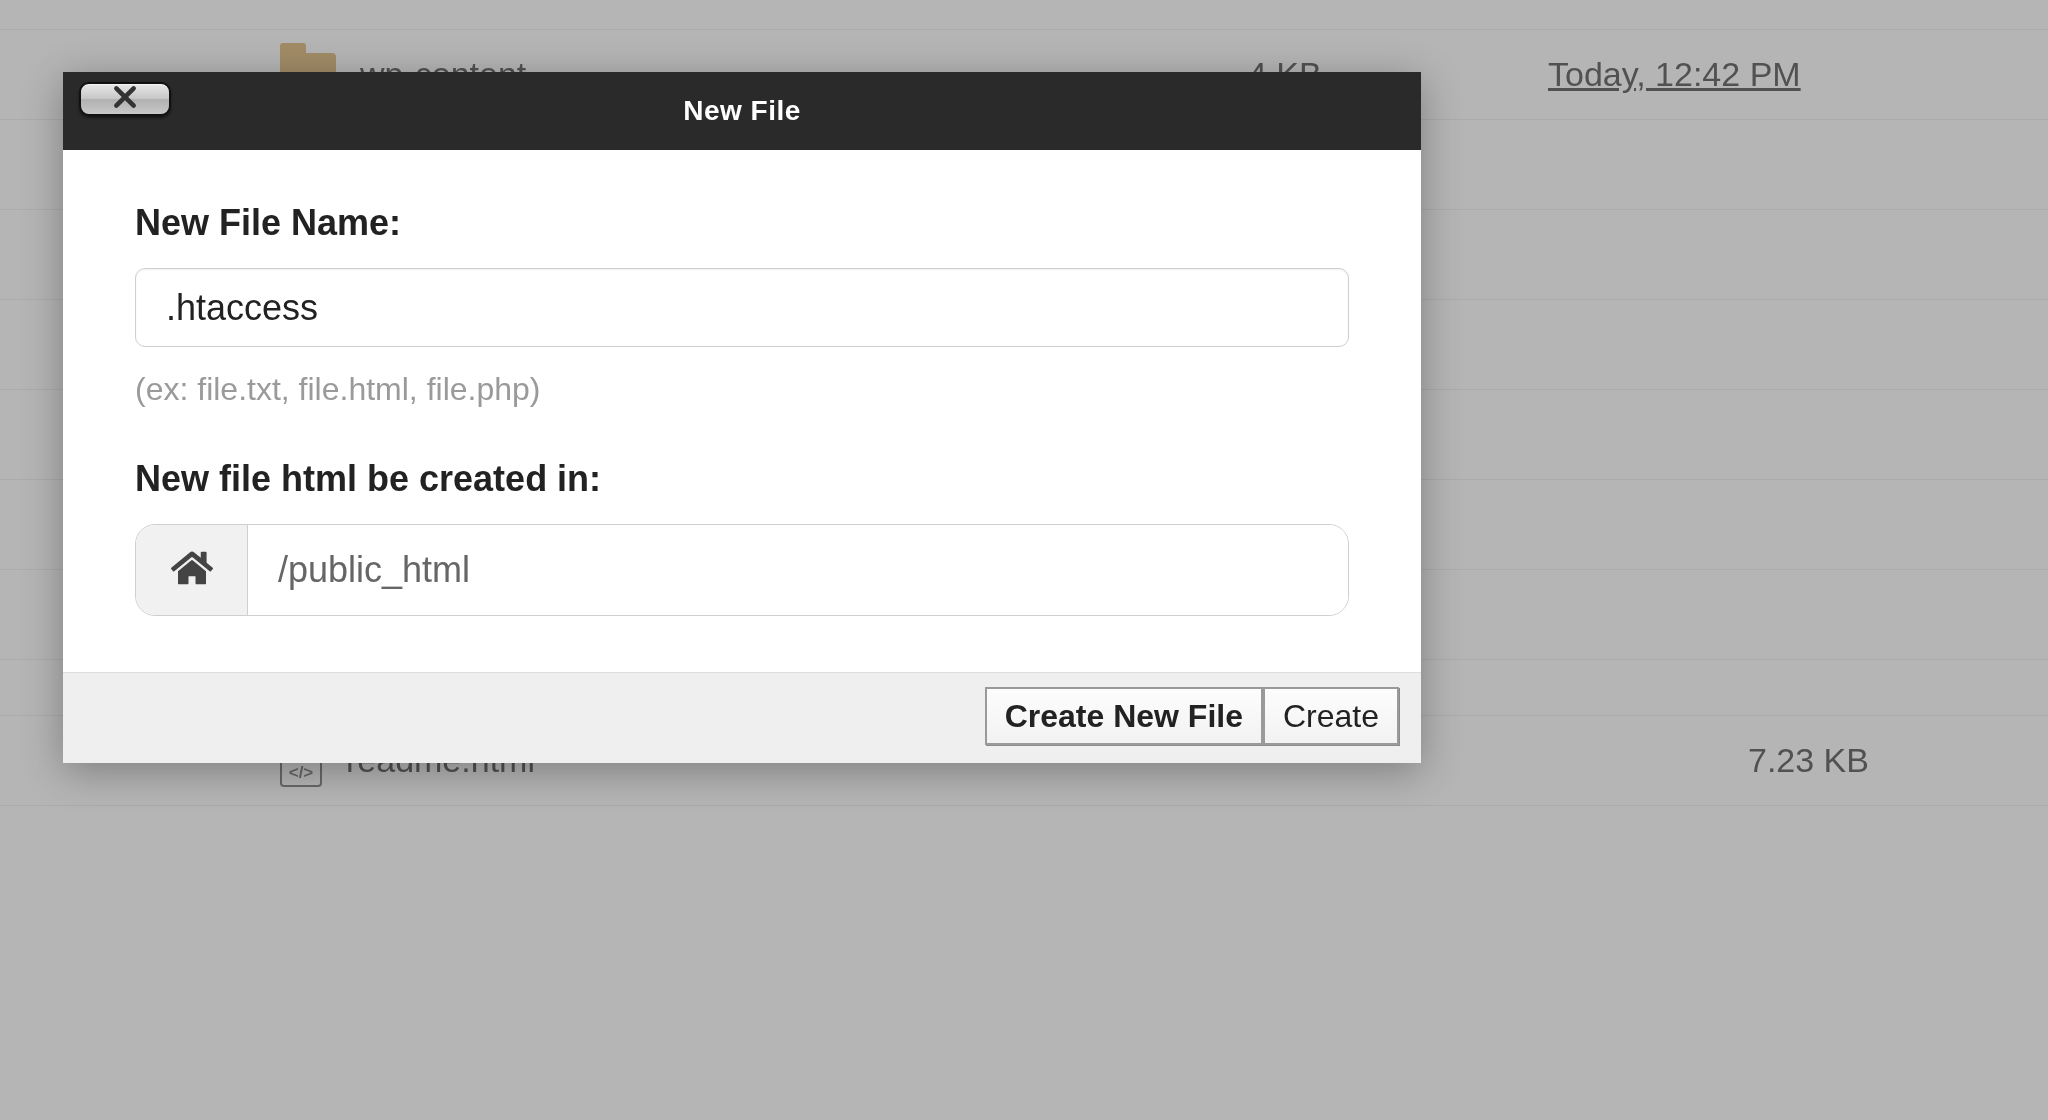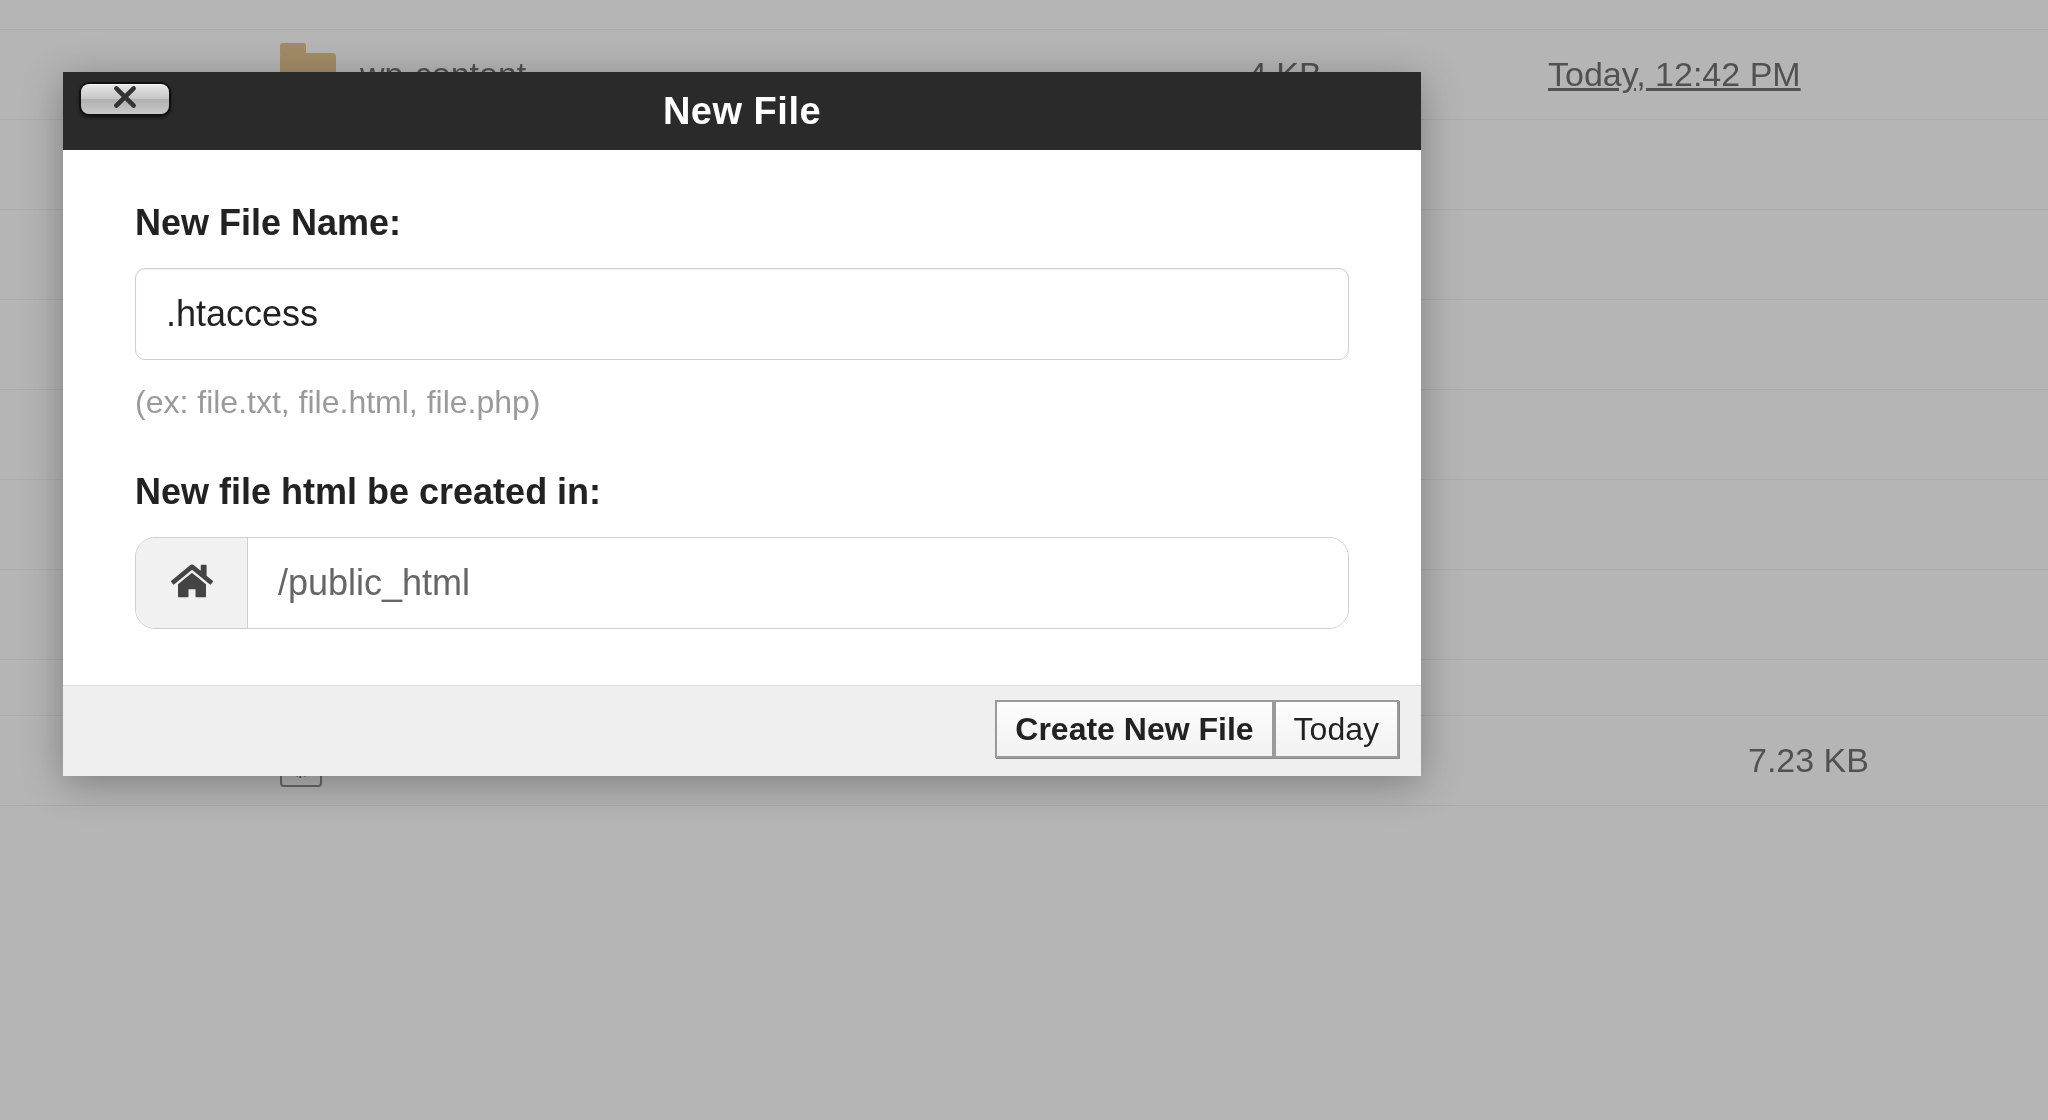--- a/index.html
+++ b/index.html
@@ -16,27 +16,27 @@
 
 
 .folder-icon{width:56px;height:44px;border-radius:4px;background:#d4a552;position:relative;}
 .folder-icon::before{content:"";position:absolute;top:-10px;left:0;width:26px;height:12px;background:#d4a552;border-radius:3px 3px 0 0;}
 .code-file-icon{width:42px;height:52px;border:2px solid #555;border-radius:4px;position:relative;background:#fff;}
 .code-file-icon::after{content:"</>";position:absolute;bottom:2px;left:0;right:0;text-align:center;font-size:17px;font-weight:bold;color:#555;}
 
 
 .modal{position:absolute;left:63px;top:72px;width:1358px;background:#fff;border-radius:2px;overflow:visible;box-shadow:0 8px 40px rgba(0,0,0,0.3);}
 
-.modal-titlebar{height:78px;background:#2a2a2a;color:#fff;display:flex;align-items:center;justify-content:center;font-size:38px;font-weight:700;letter-spacing:0.5px;}
+.modal-titlebar{height:78px;background:#2a2a2a;color:#fff;display:flex;align-items:center;justify-content:center;font-size:28px;font-weight:700;letter-spacing:0.5px;}
 .close-btn{position:absolute;top:10px;left:16px;width:92px;height:34px;border:2px solid #111;border-radius:10px;background:linear-gradient(#e8e8e8,#c7c7c7 48%,#b1b1b1 52%,#c8c8c8);display:flex;align-items:center;justify-content:center;box-shadow:0 2px 3px rgba(0,0,0,.5), inset 0 1px 0 rgba(255,255,255,.6);cursor:pointer;}
 .close-btn svg{width:26px;height:26px;}
 
 .modal-body{padding:40px 72px 56px 72px;margin-top:12px;}
 .field-label{font-size:36px;font-weight:700;color:#222;margin:0 0 24px 0;}
-.text-input{width:100%;height:92px;border:1.5px solid #cfcfcf;border-radius:10px;padding:0 30px;font-size:36px;color:#222;background:#fff;outline:none;box-shadow:inset 0 1px 2px rgba(0,0,0,.06);}
+.text-input{width:100%;height:79px;border:1.5px solid #cfcfcf;border-radius:10px;padding:0 30px;font-size:36px;color:#222;background:#fff;outline:none;box-shadow:inset 0 1px 2px rgba(0,0,0,.06);}
 .hint{font-size:32px;color:#9a9a9a;margin:24px 0 50px 0;}
 
 .path-group{display:flex;width:100%;height:92px;border:1.5px solid #cfcfcf;border-radius:20px;overflow:hidden;box-shadow:inset 0 1px 2px rgba(0,0,0,.06);}
 .home-addon{width:112px;background:#f1f1f1;border-right:1.5px solid #cfcfcf;display:flex;align-items:center;justify-content:center;cursor:pointer;}
 .home-addon svg{width:42px;height:42px;fill:#444;}
 .path-input{flex:1;border:none;outline:none;padding:0 30px;font-size:36px;color:#666;background:#fff;}
 
 .modal-footer{background:#efefef;border-top:1.5px solid #ddd;padding:14px 22px 18px 22px;display:flex;justify-content:flex-end;gap:0;}
 .btn{height:58px;padding:0 18px;font-size:32px;border:1px solid #a9a9a9;background:#f8f8f8;cursor:pointer;color:#222;}
 .btn-primary{font-weight:700;border:2px solid #9a9a9a;background:linear-gradient(#fdfdfd,#f2f2f2);box-shadow:1px 1px 0 #8c8c8c;}
@@ -107,16 +107,16 @@
             </svg>
         </span>
       </div>
       <input class="path-input" type="text" value="/public_html" style="">
     </div>
 
   </div>
 
   <div class="modal-footer">
     <button class="btn btn-primary">Create New File</button>
-    <button class="btn btn-secondary">Today</button>
+    <button class="btn btn-secondary">Create</button>
   </div>
 
 </div>
 
 </body></html>

